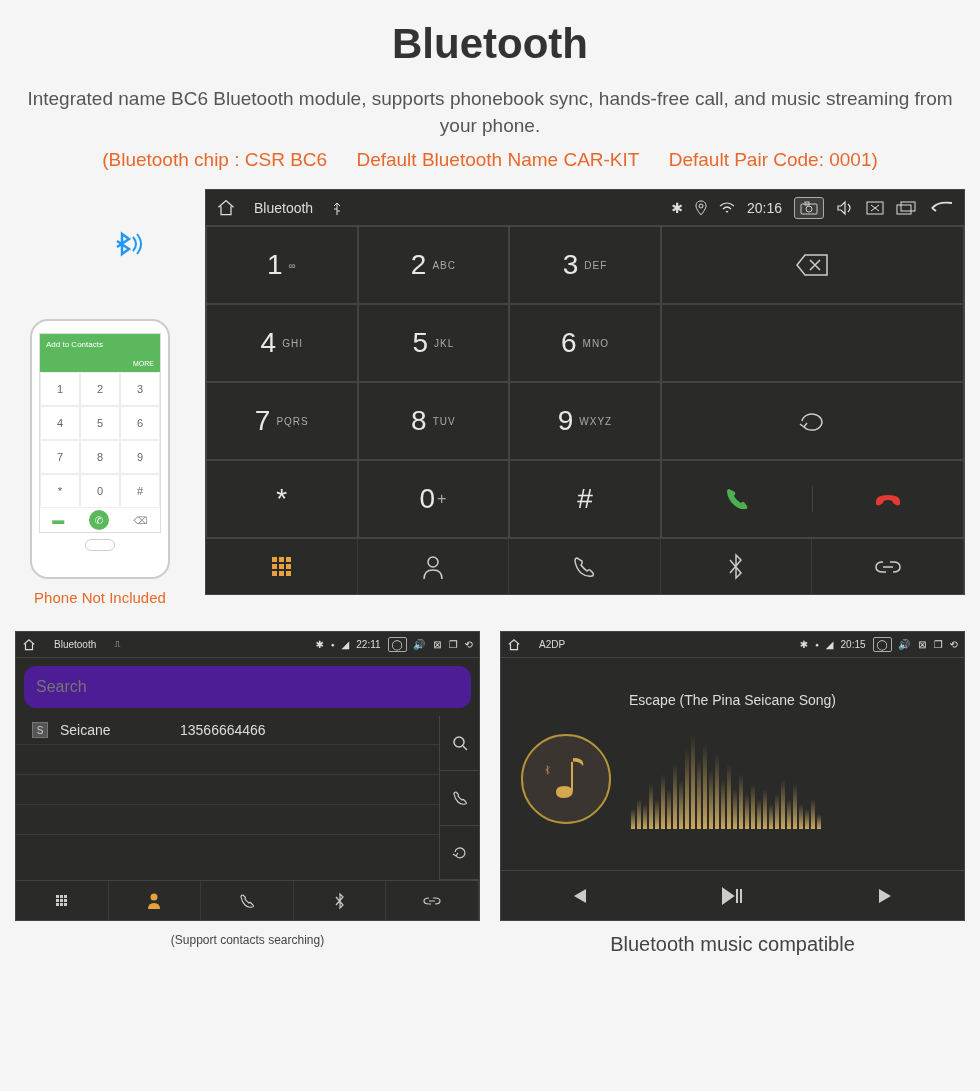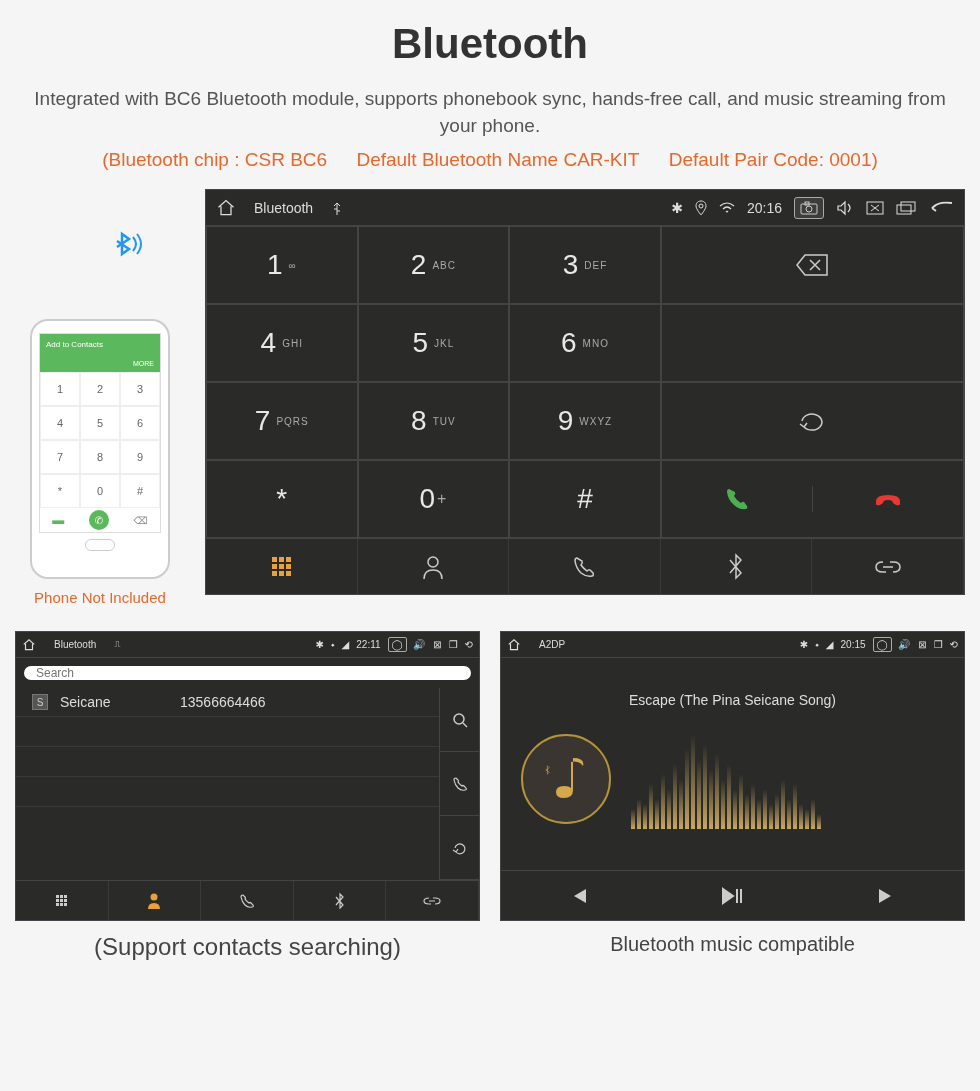--- a/index.html
+++ b/index.html
@@ -109,33 +109,33 @@
   justify-content: center;
   cursor: pointer;
   border-right: 1px solid #3a3a38;
 }
 .caption {
   text-align: center;
   font-size: 20px;
   color: #444;
   margin-top: 12px;
 }
-.caption-sub { font-size: 24px; color: #444; }
+.caption-sub { font-size: 12px; color: #444; }
 .row2 { display: flex; gap: 20px; }
 .col50 { flex: 1; }
 .screen-sm { height: 290px; display: flex; flex-direction: column; }
 .search-row { padding: 8px; display: flex; align-items: center; }
 .search-input {
   flex: 1;
-  background: #ffffff;
+  background: #4c1d95;
   border: none;
   border-radius: 12px;
-  padding: 0 12px;
+  padding: 12px 12px;
   color: #888;
-  font-size: 12px;
+  font-size: 16px;
 }
 .contact-row {
   display: flex;
   align-items: center;
   padding: 6px 16px;
   font-size: 14px;
   color: #ddd;
   border-bottom: 1px solid #3a3a38;
 }
 .contact-badge {
@@ -217,21 +217,21 @@
 svg { display: block; }
 .grid-icon { display: grid; grid-template-columns: repeat(3,5px); grid-template-rows: repeat(3,5px); gap: 2px; }
 .grid-icon span { background: #e8a23d; }
 .grid-icon-sm { display: grid; grid-template-columns: repeat(3,3px); grid-template-rows: repeat(3,3px); gap: 1px; }
 .grid-icon-sm span { background: #ccc; }
 </style>
 </head>
 <body>
 
 <h1 class="title">Bluetooth</h1>
-<p class="subtitle">Integrated with BC6 Bluetooth module, supports phonebook sync, hands-free call, and music streaming from your phone.</p>
+<p class="subtitle">Integrated name BC6 Bluetooth module, supports phonebook sync, hands-free call, and music streaming from your phone.</p>
 <p class="specs">
   <span>(Bluetooth chip : CSR BC6</span>
   <span>Default Bluetooth Name CAR-KIT</span>
   <span>Default Pair Code: 0001)</span>
 </p>
 
 <div class="row1">
   <div class="phone-col">
     <div class="bt-icon">
       <svg width="40" height="50" viewBox="0 0 40 50">

